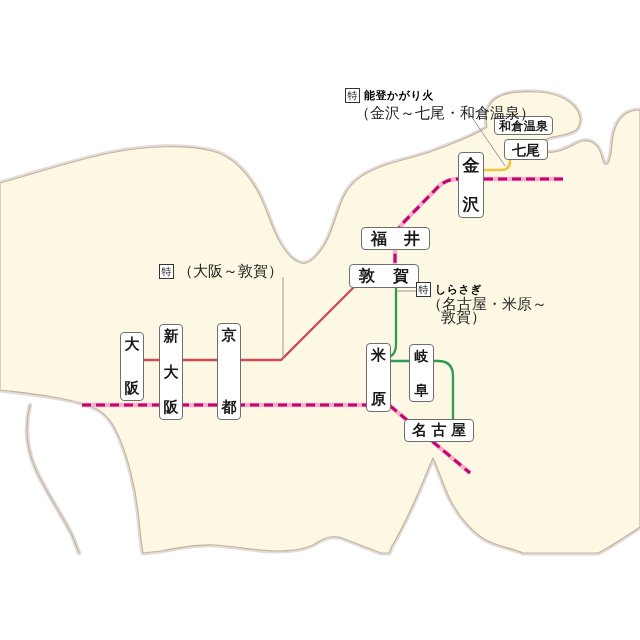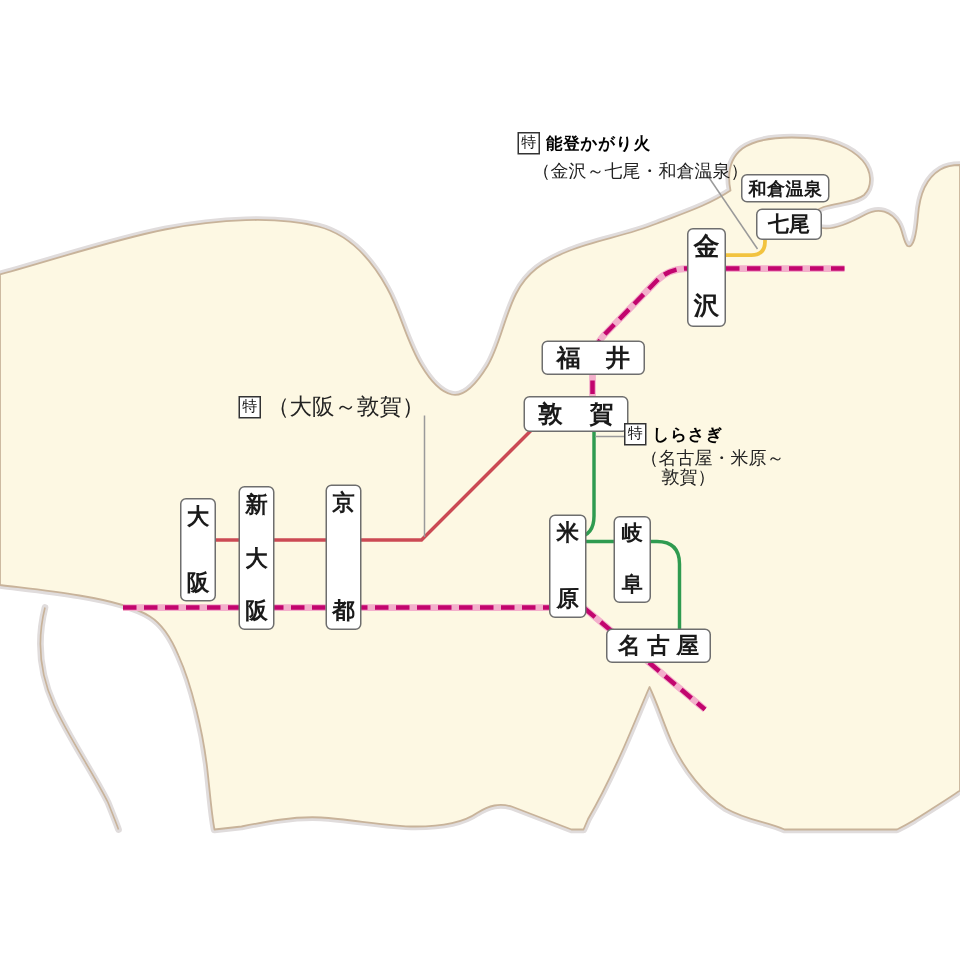--- a/index.html
+++ b/index.html
@@ -12,22 +12,22 @@
            font-weight:bold;color:#1a1a1a;line-height:1;}
   .station.h{flex-direction:row;padding:0 7px;}
   .station.v{flex-direction:column;padding:4px 0;}
 
   .label-row{position:absolute;display:flex;align-items:center;gap:4px;white-space:nowrap;}
   .badge{width:15px;height:15px;border:1px solid #333333;background:#ffffff;color:#111111;
          font-size:10px;line-height:14px;text-align:center;flex:none;box-sizing:border-box;
          font-family:"DejaVu Serif","Liberation Serif",serif;}
   .train-name{color:#000000;font-size:11px;font-weight:bold;letter-spacing:.5px;}
   .route-inline{color:#222222;font-size:15px;font-family:"DejaVu Serif","Liberation Serif",serif;}
-  .route-block{position:absolute;color:#222222;font-size:12px;line-height:13px;white-space:nowrap;
-               font-family:Liberation Serif, serif;}
+  .route-block{position:absolute;color:#222222;font-size:15px;line-height:13px;white-space:nowrap;
+               font-family:Liberation Mono, monospace;}
   .route-line2{margin-left:14px;}
 </style>
 </head>
 <body>
 
 <div id="canvas">
 
   <svg id="map-svg" width="640" height="640" viewBox="0 0 640 640">
 
     <g>

